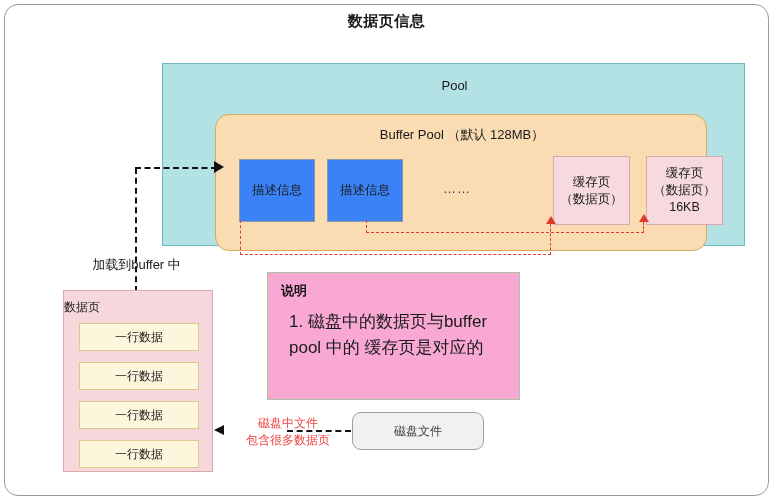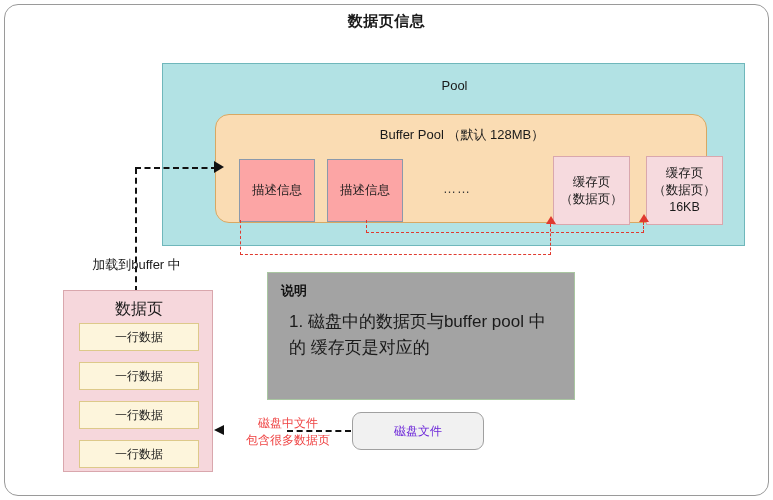--- a/index.html
+++ b/index.html
@@ -61,21 +61,21 @@
     font-size: 13px;
     color: #1a1a1a;
   }
 
   
   .bufferpool-box {
     position: absolute;
     left: 52px;
     top: 50px;
     width: 492px;
-    height: 109px;
+    height: 137px;
     background: #fadcb3;
     border: 1px solid #d8a863;
     border-radius: 14px;
     box-sizing: border-box;
   }
   .bufferpool-label {
     position: absolute;
     left: 0;
     top: 11px;
     width: 492px;
@@ -83,21 +83,21 @@
     font-size: 13px;
     color: #1a1a1a;
   }
 
   
   .desc-box {
     position: absolute;
     top: 44px;
     width: 76px;
     height: 63px;
-    background: #fca5a5;
+    background: #3b82f6;
     border: 1px solid #8b99ab;
     box-sizing: border-box;
     display: flex;
     align-items: center;
     justify-content: center;
     font-size: 12.5px;
     color: #1a1a1a;
   }
   .desc-1 { left: 23px; }
   .desc-2 { left: 111px; }
@@ -196,22 +196,21 @@
     height: 182px;
     background: #f6d7dc;
     border: 1px solid #d9a7ad;
     box-sizing: border-box;
   }
   .datapage-label {
     position: absolute;
     left: 0;
     top: 8px;
     width: 150px;
-    text-align: center;
-    font-size: 16px;
+    font-size: 12px;
     color: #1a1a1a;
     font-family: Liberation Serif, serif;
   }
   .row-box {
     position: absolute;
     left: 15px;
     width: 120px;
     height: 28px;
     background: #fdf5dc;
     border: 1px solid #ddc98a;
@@ -221,23 +220,23 @@
     justify-content: center;
     font-size: 12px;
     color: #1a1a1a;
   }
 
   
   .note-box {
     position: absolute;
     left: 267px;
     top: 272px;
-    width: 308px;
+    width: 253px;
     height: 128px;
-    background: #a3a3a3;
+    background: #f9a8d4;
     border: 1px solid #a9c6a1;
     box-sizing: border-box;
     padding: 9px 12px 0 13px;
   }
   .note-title {
     font-size: 13px;
     font-weight: bold;
     color: #111111;
     margin-bottom: 9px;
   }
@@ -257,21 +256,21 @@
     width: 132px;
     height: 38px;
     background: #f1f1f1;
     border: 1px solid #a0a0a0;
     border-radius: 9px;
     box-sizing: border-box;
     display: flex;
     align-items: center;
     justify-content: center;
     font-size: 12px;
-    color: #6d28d9;
+    color: #404040;
   }
   .disk-dash {
     position: absolute;
     left: 287px;
     top: 430px;
     width: 64px;
     height: 0;
     border-top: 2px dashed #111111;
   }
   .arrow-left-black {

